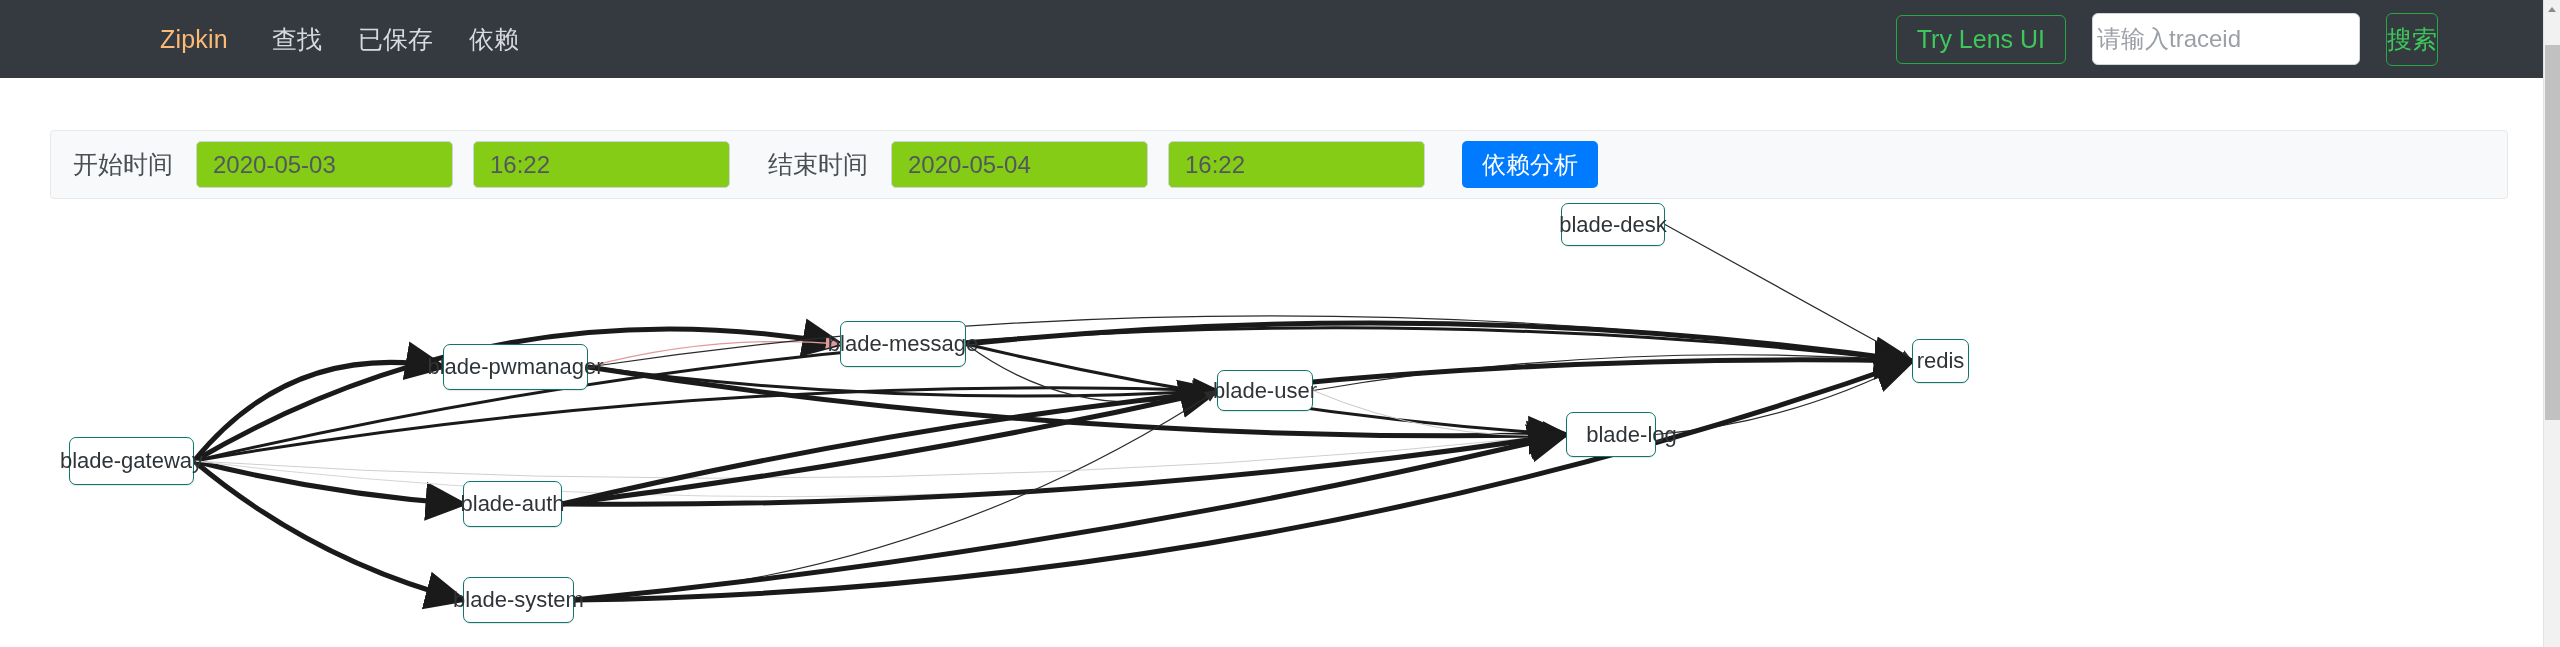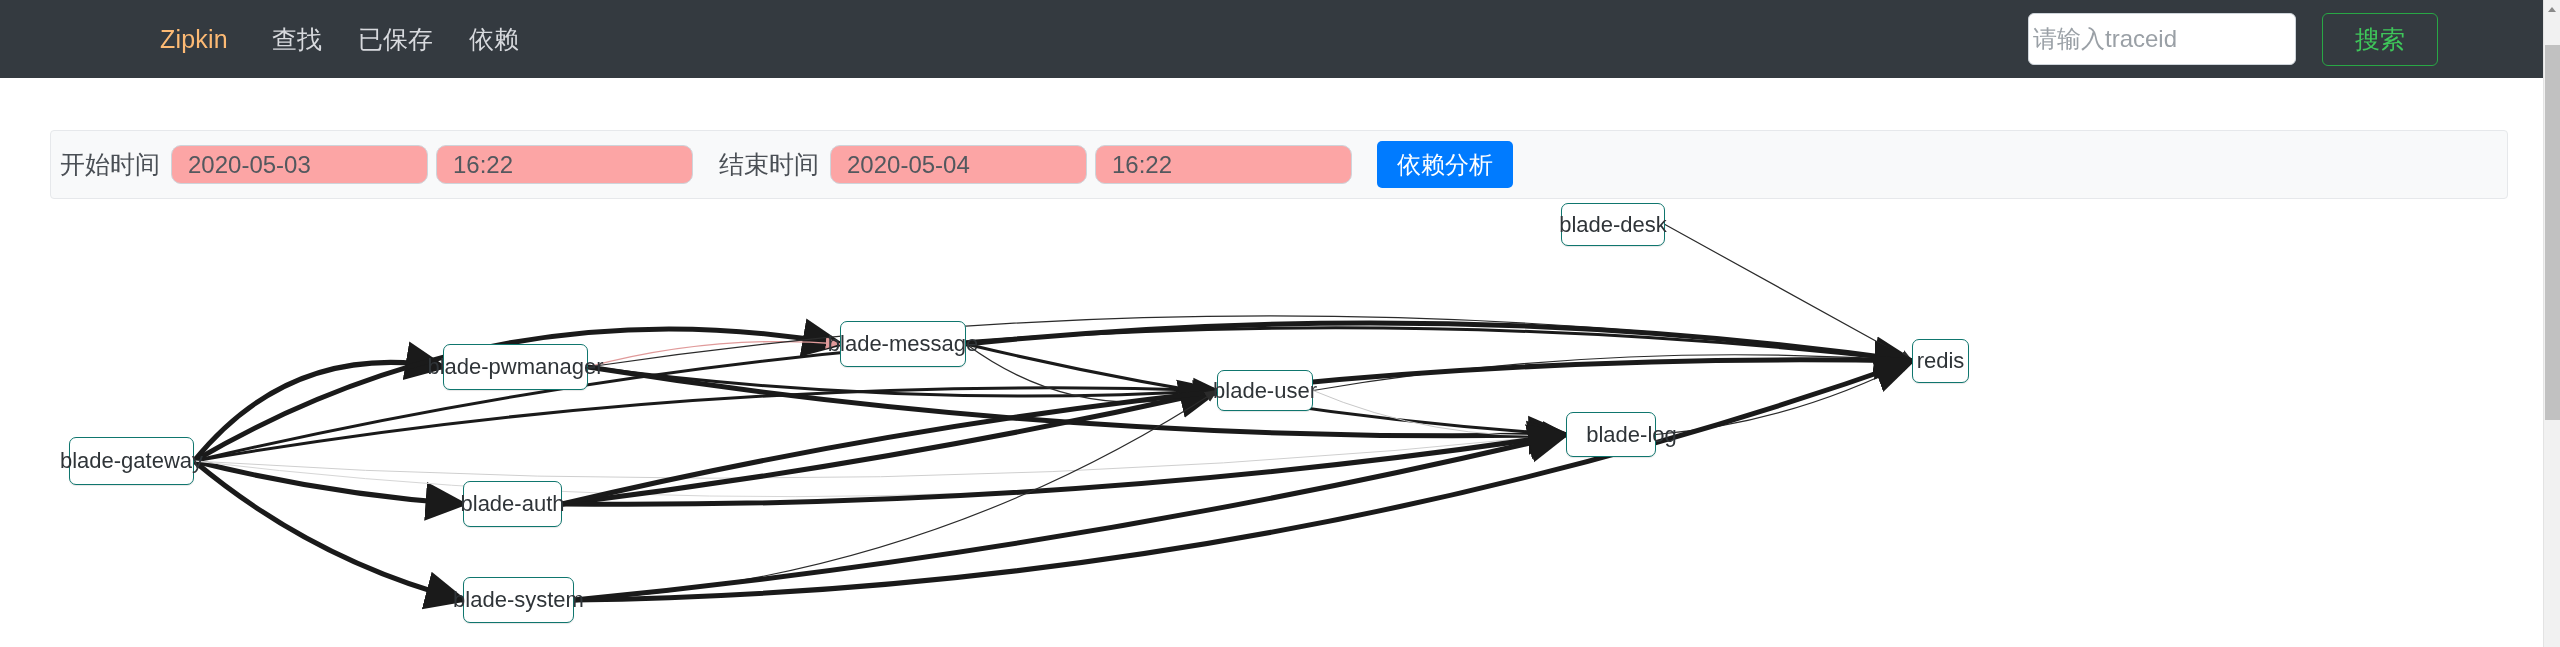--- a/index.html
+++ b/index.html
@@ -37,38 +37,38 @@
     font-family: "Liberation Sans", sans-serif; cursor: pointer; white-space: nowrap;
   }
   .trace-input {
     width: 268px; height: 52px; border: 1px solid #ced4da; border-radius: 6px;
     background: #ffffff; color: #495057; font-size: 24px; padding: 0 4px;
     font-family: "Liberation Sans", sans-serif; outline: none;
   }
   .trace-input::placeholder { color: #9aa0a6; }
   .btn-search {
     border: 1px solid #28a745; color: #3ec75a; background: transparent;
-    border-radius: 6px; padding: 9px 32px; font-size: 25px;
+    border-radius: 6px; padding: 9px 0; font-size: 25px;
     font-family: "Liberation Sans", sans-serif; cursor: pointer; white-space: nowrap;
   }
 
   
   .filter-bar {
     position: absolute; top: 130px; left: 50px;
     width: 2458px; height: 69px;
     background: #f8f9fa; border: 1px solid #e6e8eb; border-radius: 4px;
-    display: flex; align-items: center; padding-left: 9px; gap: 0;
+    display: flex; align-items: center; padding-left: 22px; gap: 12px;
   }
   .filter-label {
     font-size: 25px; color: #4a4f55; white-space: nowrap; margin-right: 11px;
   }
   .filter-label.second { margin-left: 26px; }
   .filter-input {
-    height: 39px; border: 1px solid #ced4da; border-radius: 10px;
-    background: #fca5a5; color: #53585e; font-size: 24px; padding: 0 16px;
+    height: 47px; border: 1px solid #ced4da; border-radius: 5px;
+    background: #84cc16; color: #53585e; font-size: 24px; padding: 0 16px;
     font-family: "Liberation Sans", sans-serif; outline: none;
   }
   .filter-input.date { width: 257px; }
   .filter-input.time { width: 257px; margin-left: 8px; }
   .btn-analyze {
     margin-left: 25px; height: 47px; border: none; border-radius: 5px;
     background: #007bff; color: #ffffff; font-size: 24px; padding: 0 20px;
     font-family: "Liberation Sans", sans-serif; cursor: pointer; white-space: nowrap;
   }
 
@@ -113,20 +113,21 @@
 <body>
 
 <div class="navbar">
   <div class="nav-brand">Zipkin</div>
   <div class="nav-links">
     <div class="nav-link">查找</div>
     <div class="nav-link">已保存</div>
     <div class="nav-link">依赖</div>
   </div>
   <div class="nav-right">
+    <button class="btn-lens">Try Lens UI</button>
     <input class="trace-input" type="text" placeholder="请输入traceid" style="">
     <button class="btn-search">搜索</button>
   </div>
 </div>
 
 <div class="filter-bar">
   <span class="filter-label">开始时间</span>
   <input class="filter-input date" type="text" value="2020-05-03" style="">
   <input class="filter-input time" type="text" value="16:22" style="">
   <span class="filter-label second">结束时间</span>

